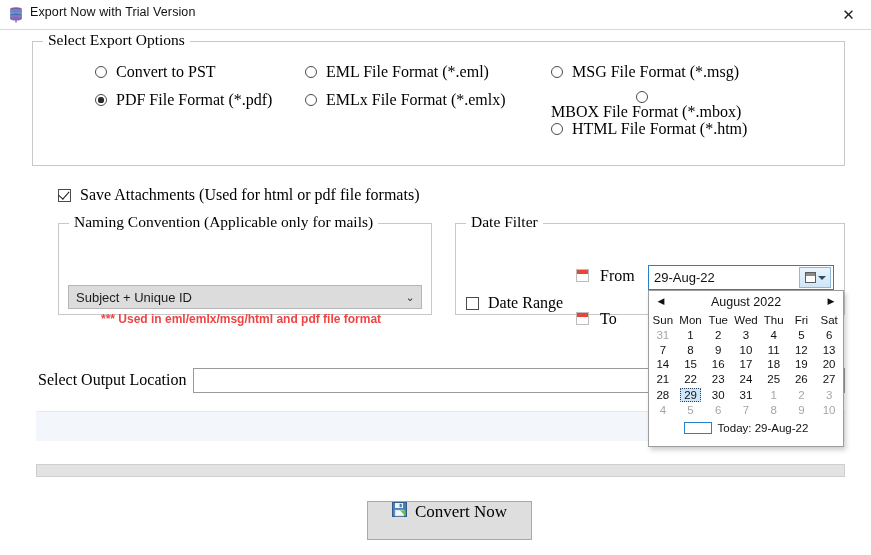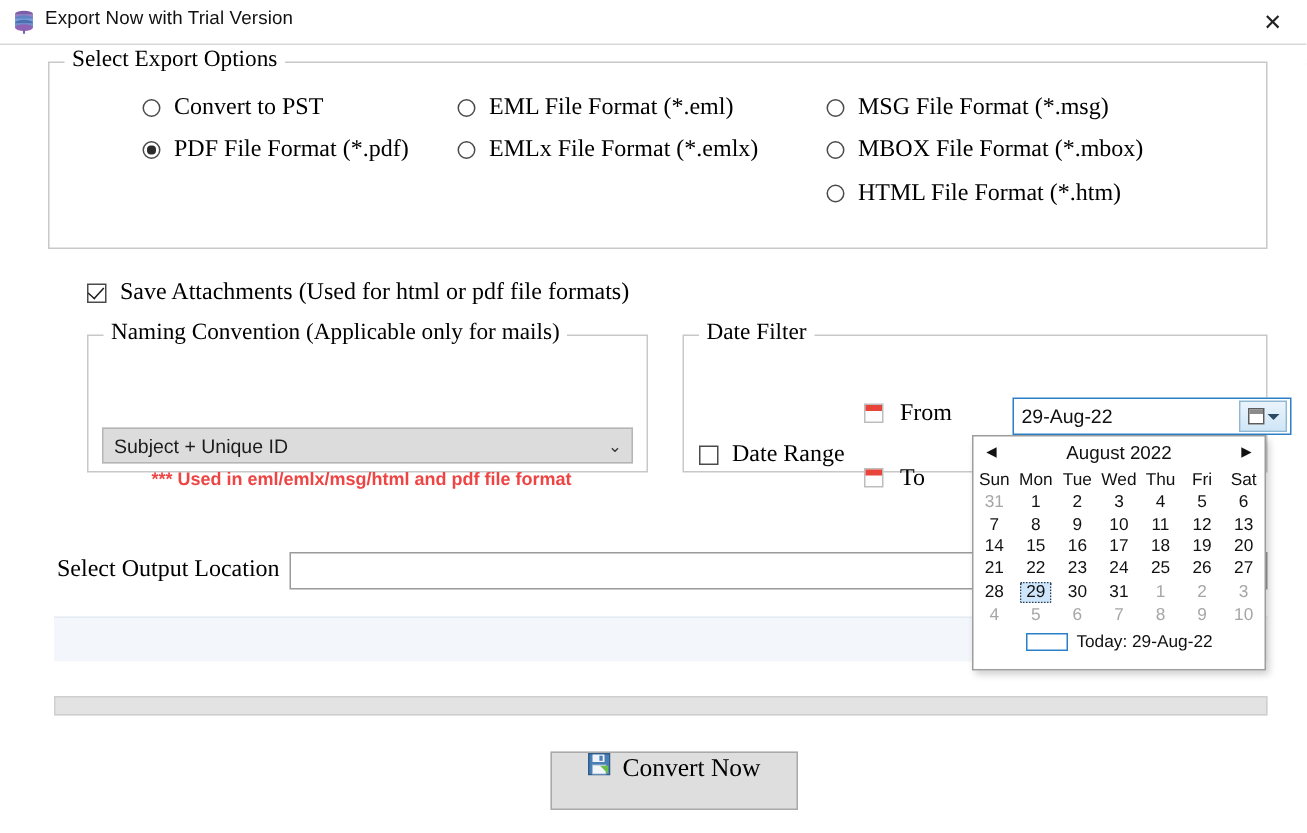--- a/index.html
+++ b/index.html
@@ -161,21 +161,21 @@
     cursor:default;
   }
   #convert-btn .save-ico{
     width:15px; height:15px; margin-right:8px; position:relative; flex:0 0 auto;
   }
 
   
   #date-from-field{
     position:absolute; left:648px; top:235px; width:186px; height:25px;
     background:#fff; border:1px solid #2a80c8;
-    display:flex; align-items:center; z-index:40;margin-left:27px;
+    display:flex; align-items:center; z-index:40;
   }
   #date-from-field .dv{
     flex:1; padding-left:5px;
     font-family:"Liberation Sans", sans-serif; font-size:13px; color:#111;
   }
   #date-from-field .dbtn{
     width:32px; height:21px; margin-right:2px;
     background:linear-gradient(#eaf4fc,#cfe6f7);
     border:1px solid #8fb8d4;
     display:flex; align-items:center; justify-content:center; gap:2px;
@@ -271,21 +271,21 @@
     </div>
     <div class="radio-row" style="left:272px; top:49px;">
       <span class="radio-mark"></span>
       <span>EMLx File  Format (*.emlx)</span>
     </div>
 
     <div class="radio-row" style="left:518px; top:21px;">
       <span class="radio-mark"></span>
       <span>MSG File Format (*.msg)</span>
     </div>
-    <div class="radio-row" style="left:518px; top:49px;">
+    <div class="radio-row" style="left:518px; top:49px;flex-direction:column;">
       <span class="radio-mark"></span>
       <span>MBOX File Format (*.mbox)</span>
     </div>
     <div class="radio-row" style="left:518px; top:78px;">
       <span class="radio-mark"></span>
       <span>HTML File  Format (*.htm)</span>
     </div>
   </div>
 
   <div class="cb-row" style="left:58px; top:156px;">

